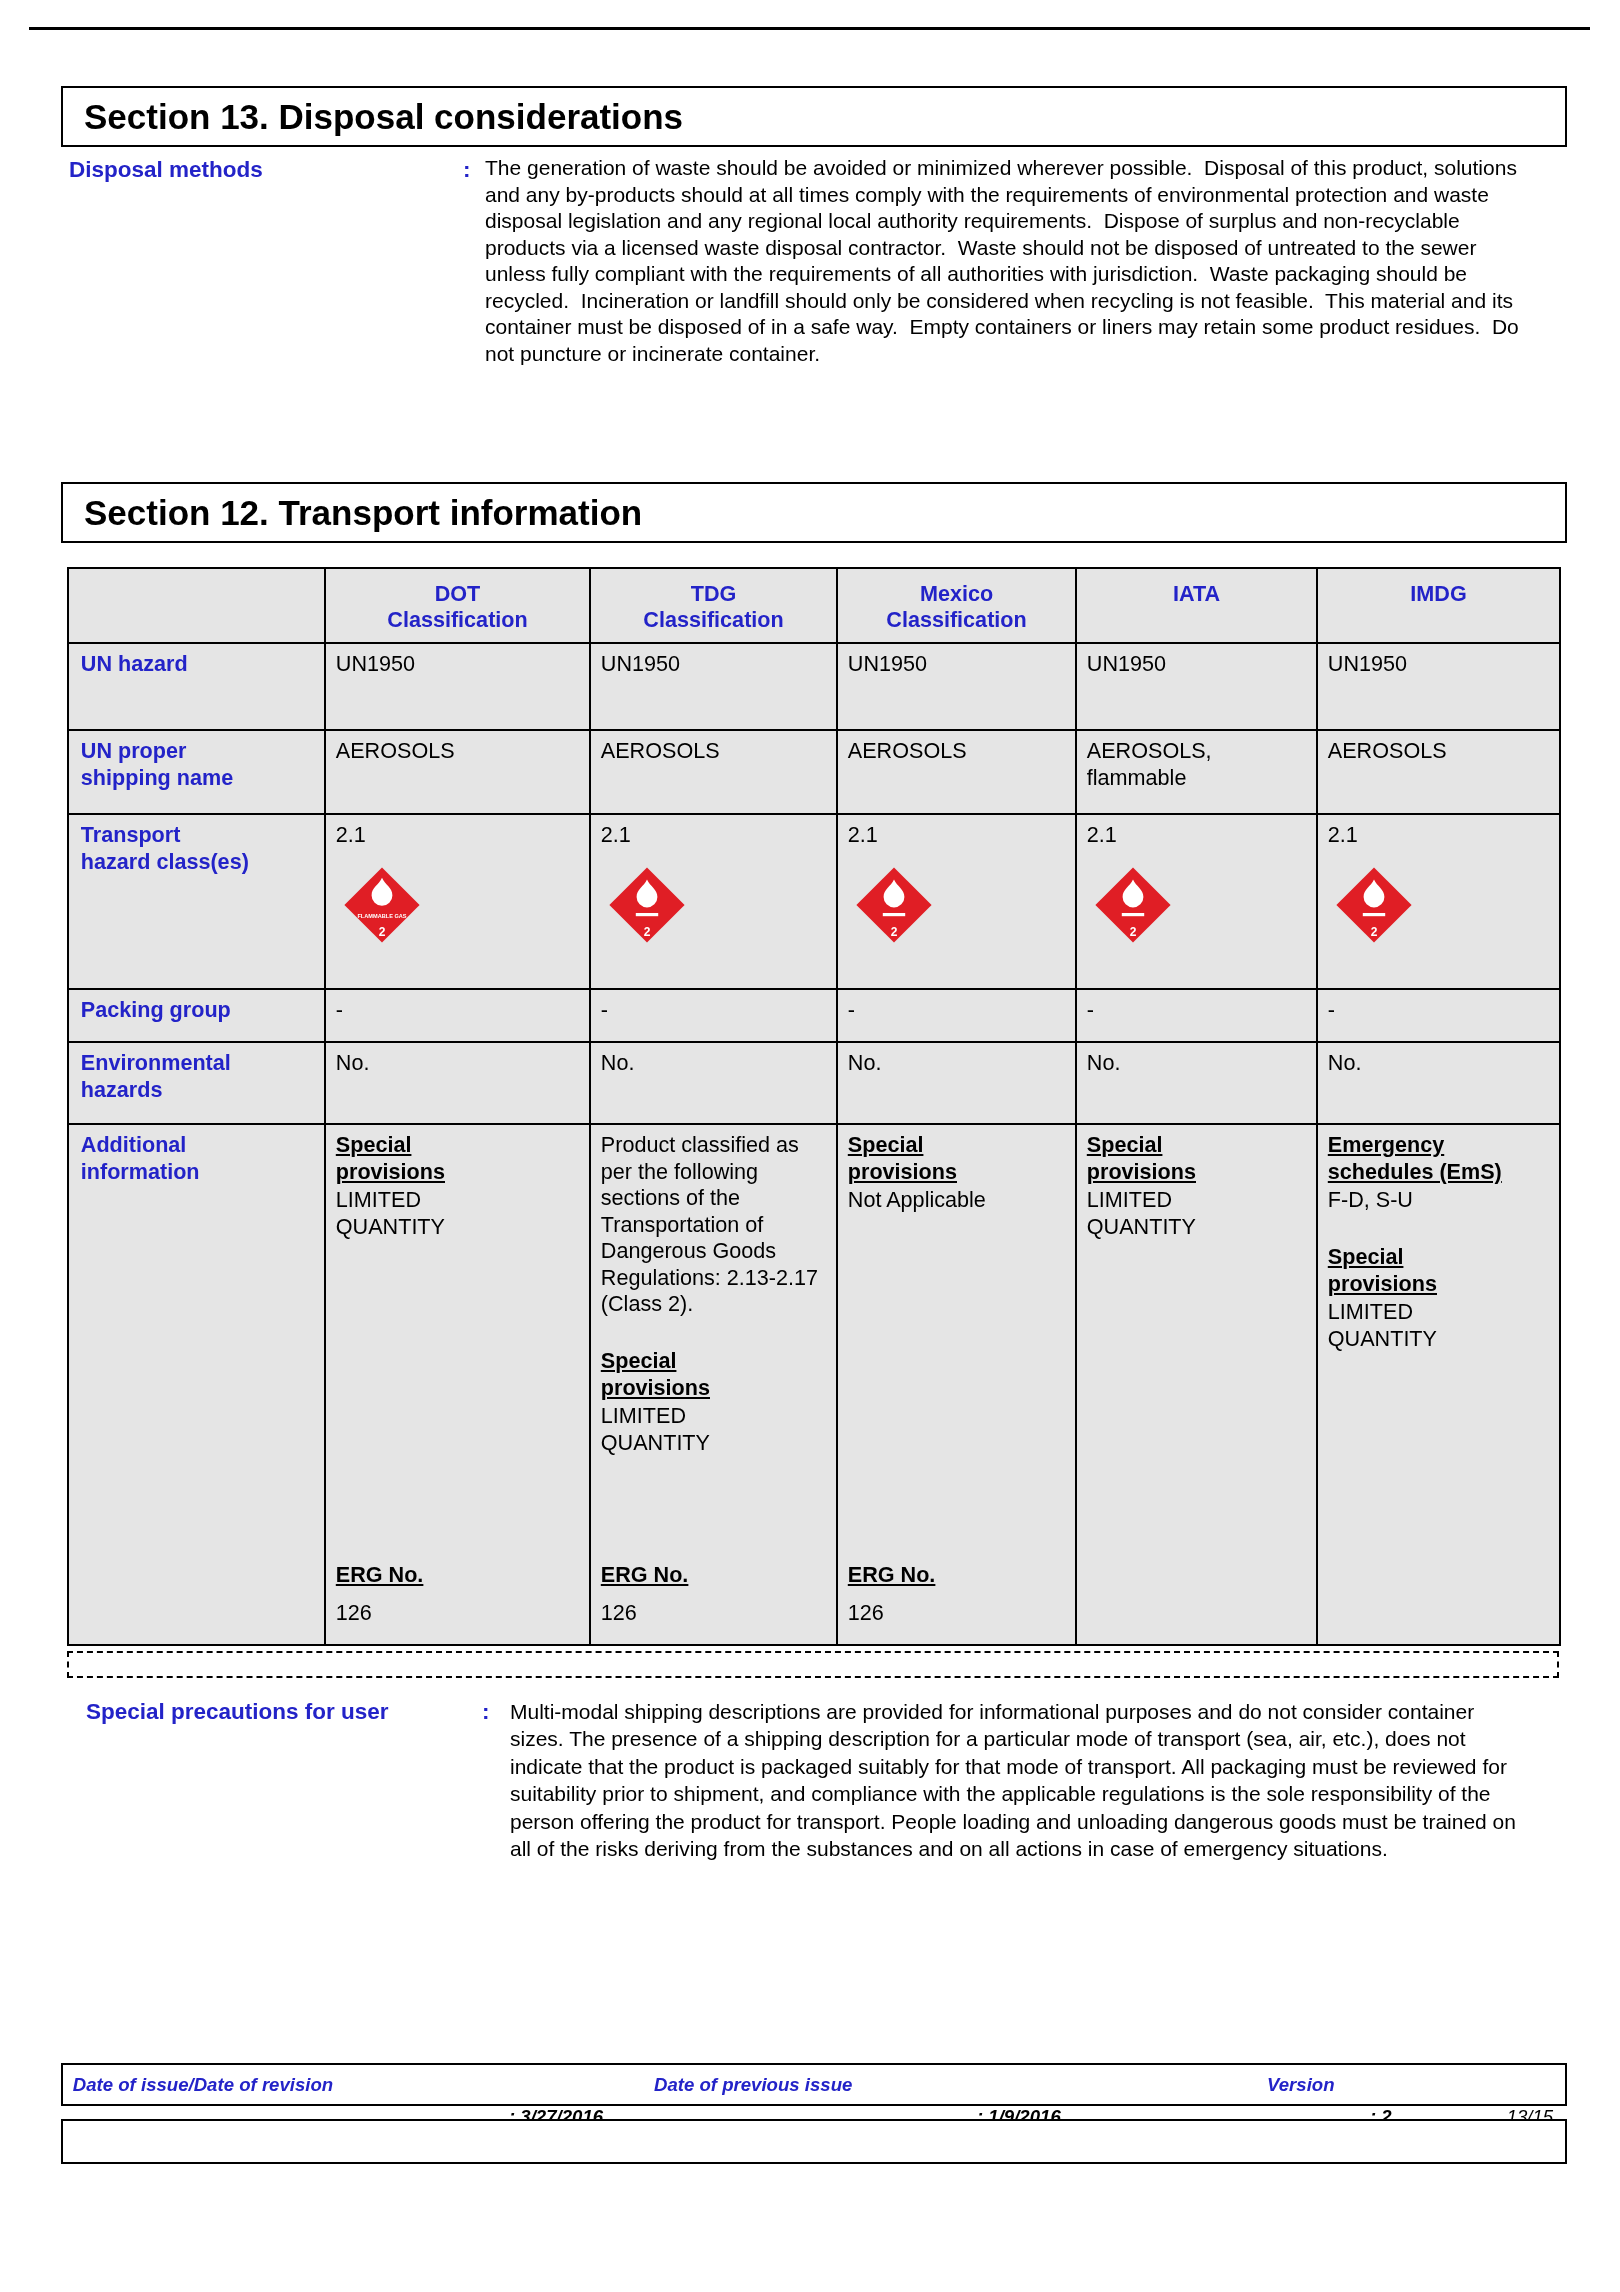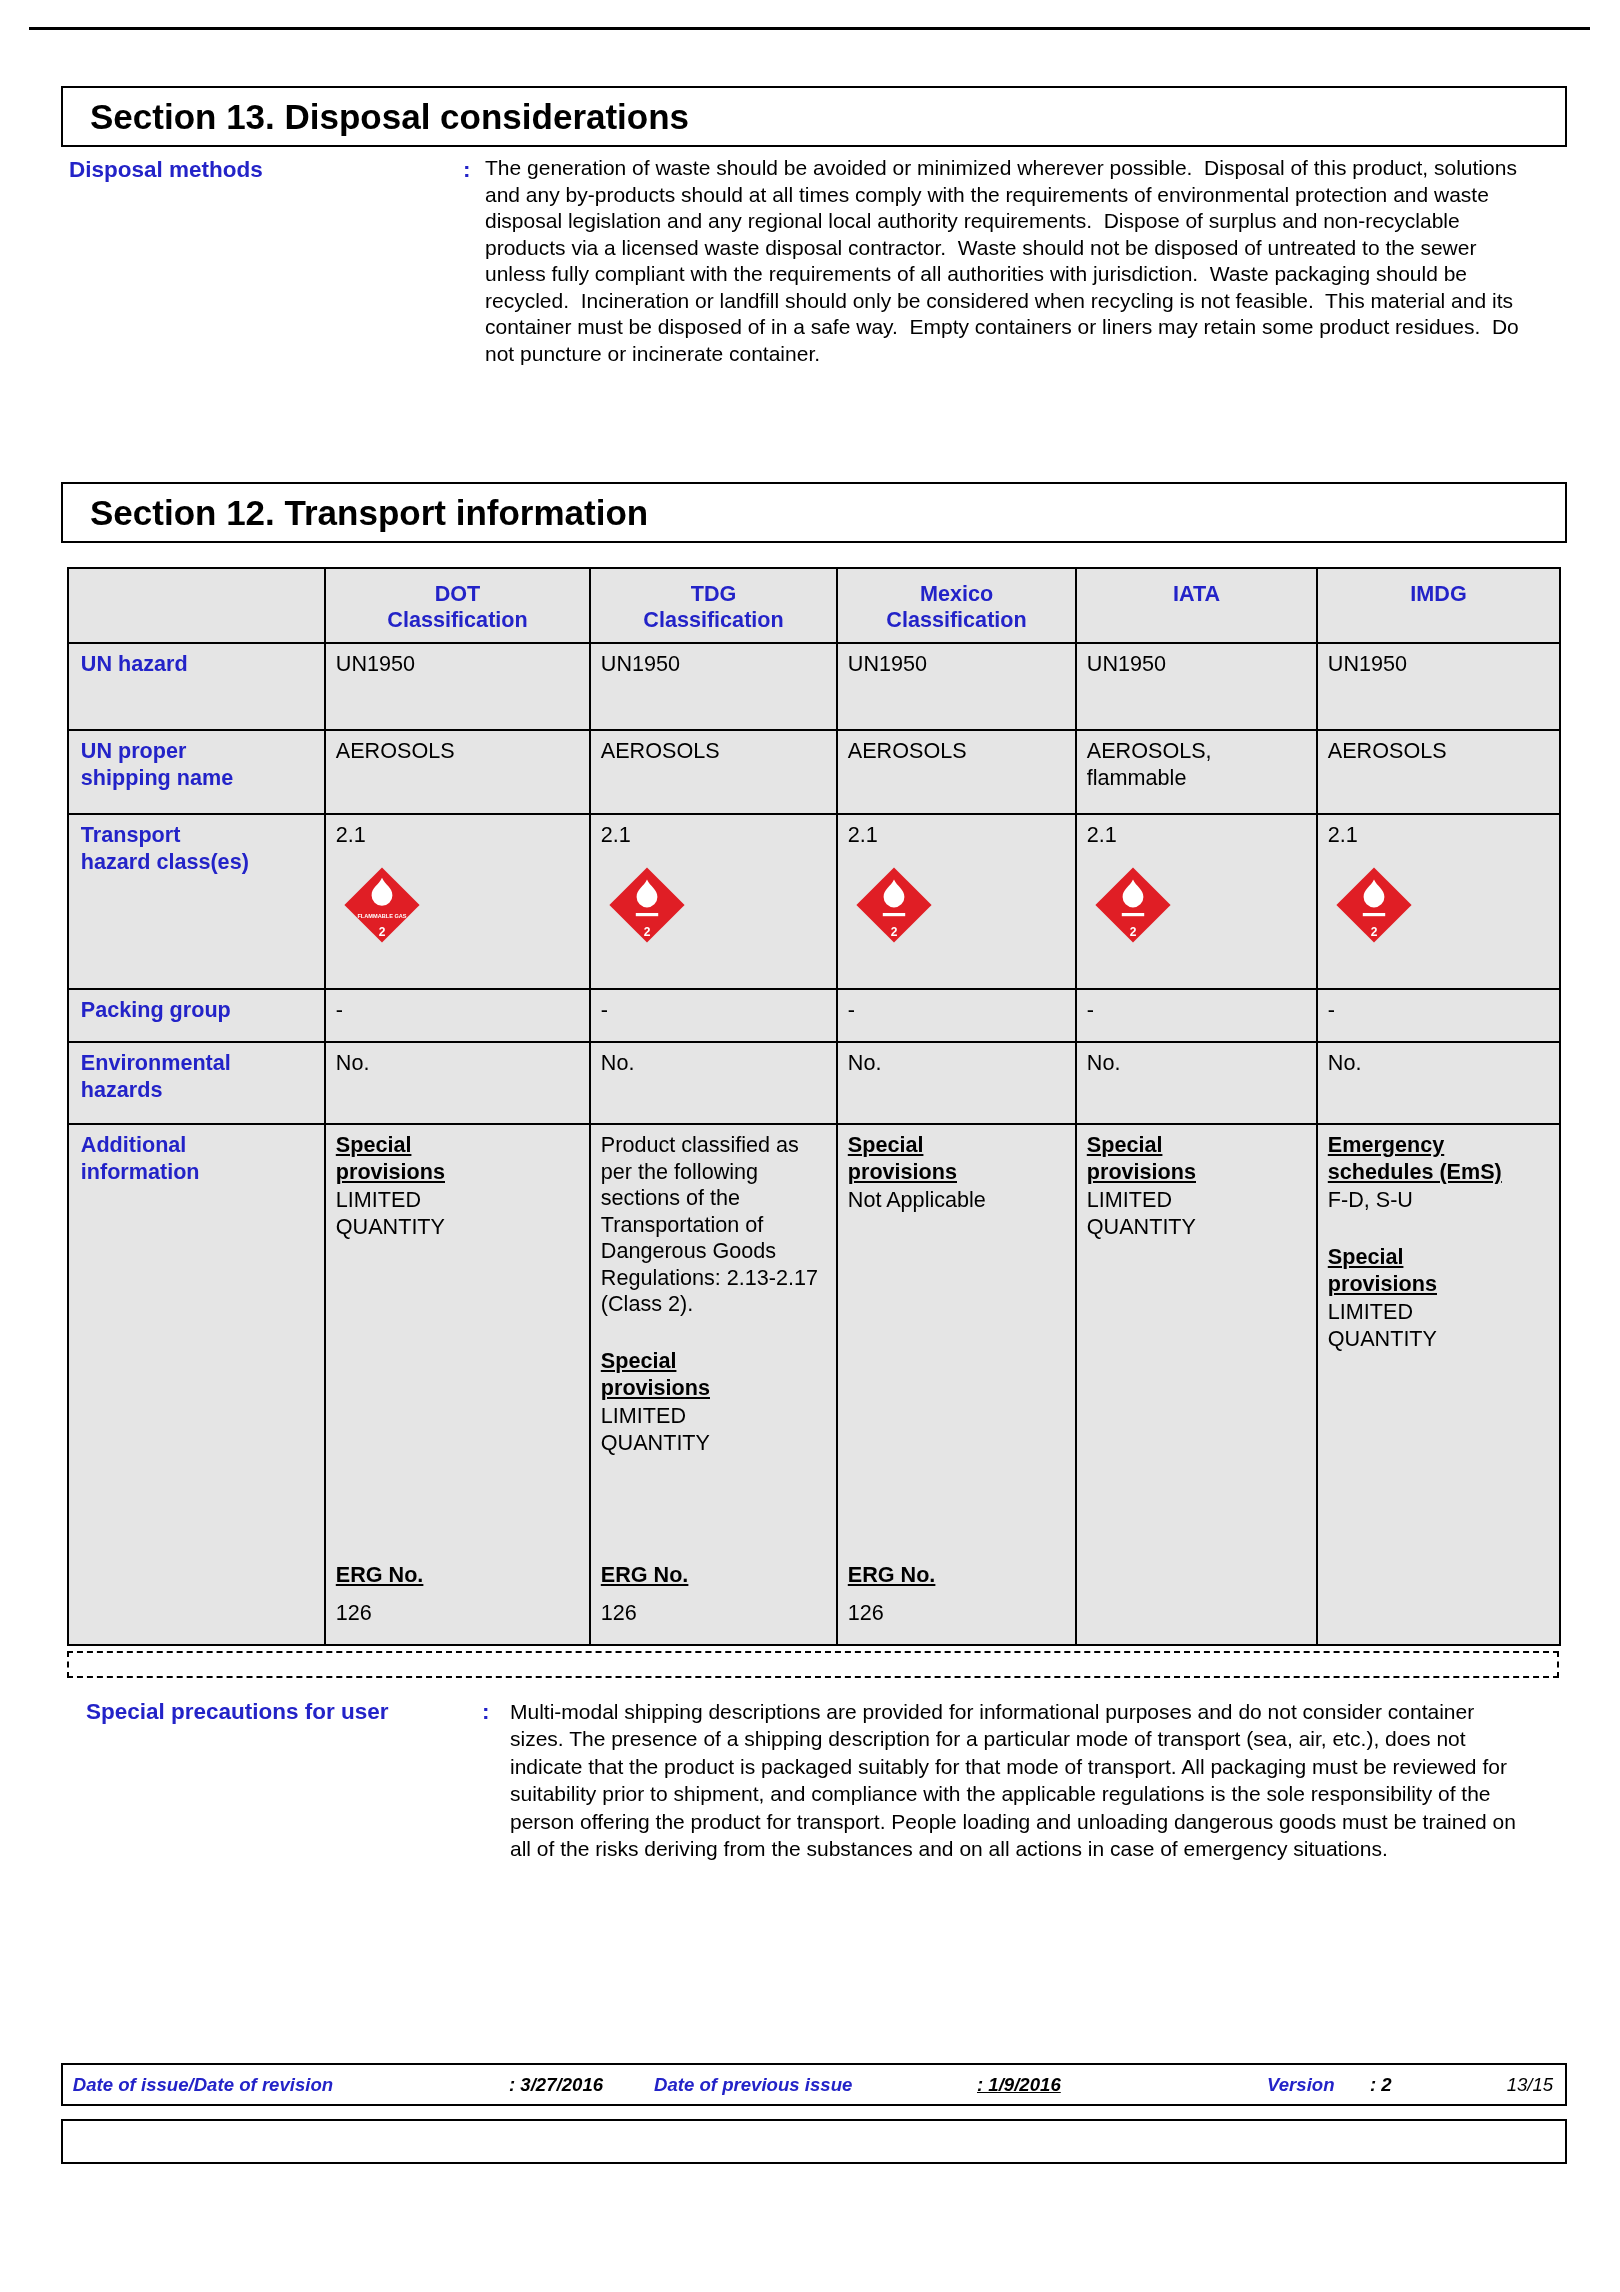--- a/index.html
+++ b/index.html
@@ -3,21 +3,21 @@
 <meta charset="utf-8">
 <style>
   :root { --blue:#2323c8; --red:#e01e25; }
   * { margin:0; padding:0; box-sizing:border-box; }
   html,body { background:#ffffff; }
   body { font-family:"Liberation Sans", sans-serif; color:#000; }
   .page { position:relative; width:1620px; height:2293px; background:#fff; overflow:hidden; }
 
   .top-rule { position:absolute; top:27.4px; left:29px; width:1561px; height:2.9px; background:#000; }
 
-  .section-box { position:absolute; left:61px; width:1506px; height:61px; border:2.9px solid #000; background:#fff; display:flex; align-items:center; padding-left:27px; }
+  .section-box { position:absolute; left:61px; width:1506px; height:61px; border:2.9px solid #000; background:#fff; display:flex; align-items:center; padding-left:21px; }
   .section-box h1 { font-size:35px; font-weight:bold; color:#000; }
   #sec13 { top:86px; }
   #sec14 { top:482px; }
 
   .field-label { position:absolute; font-size:22.5px; font-weight:bold; color:var(--blue); white-space:nowrap; }
   .colon { position:absolute; font-size:22.5px; font-weight:bold; color:var(--blue); }
   .para { position:absolute; font-size:21px; line-height:26.5px; white-space:pre-wrap; }
 
   #disposal-label { top:157px; left:69px; }
   #disposal-colon { top:157px; left:463px; }
@@ -43,21 +43,21 @@
 
   #precautions-label { top:1699px; left:86px; }
   #precautions-colon { top:1699px; left:482px; }
   #precautions-text { top:1698px; left:510px; width:1021px; line-height:27.4px; }
 
   .footer-box { position:absolute; left:61px; width:1506px; border:2px solid #000; background:#fff; }
   #footer-dates { top:2063px; height:43px; }
   #footer-empty { top:2119px; height:45px; }
   .footer-box span { position:absolute; top:0; height:100%; display:flex; align-items:center; font-size:18.6px; font-style:italic; font-weight:bold; white-space:nowrap; }
   .f-blue { color:var(--blue); }
-  .f-black { color:#000; }
+  .f-black { color:#000;margin-top:32px; }
   #f-issue-label { left:9.8px; }
   #f-issue-value { left:446px; }
   #f-prev-label { left:591px; }
   #f-prev-value { left:914px;text-decoration:underline; }
   #f-version-label { left:1204px; }
   #f-version-value { left:1307px; }
   #f-page { right:11.8px; font-weight:normal; }
 </style>
 </head>
 <body>

